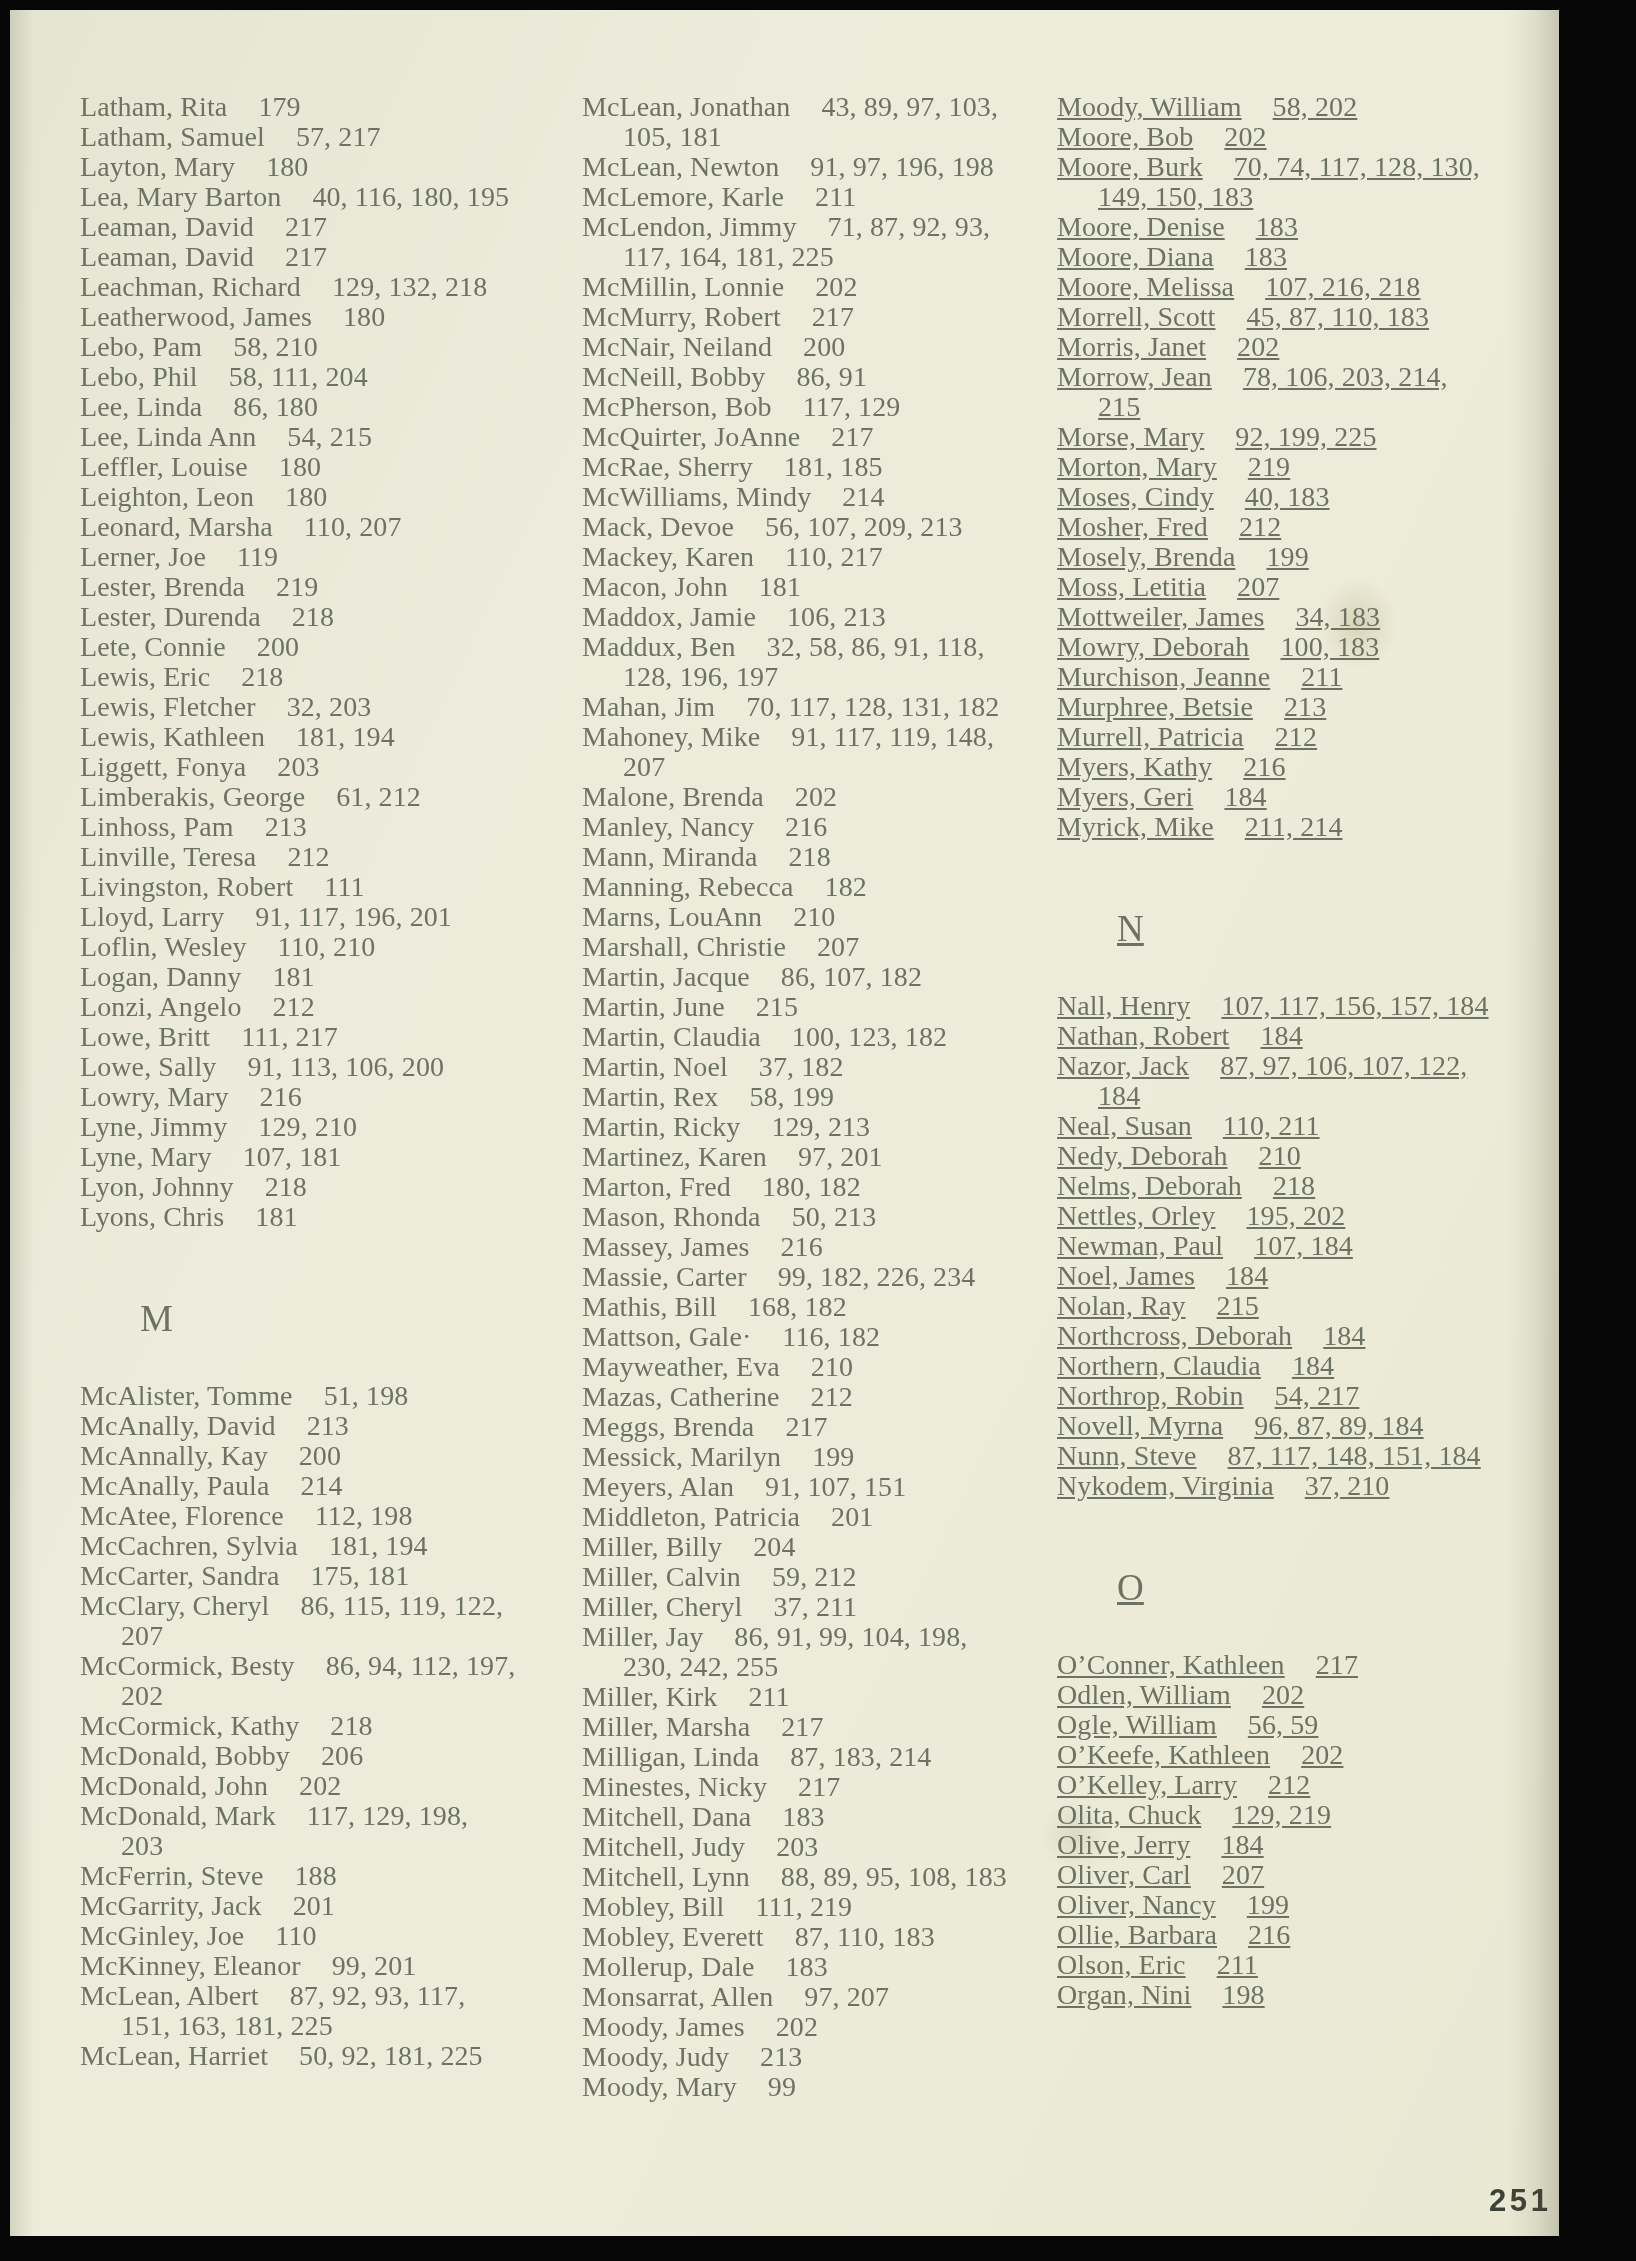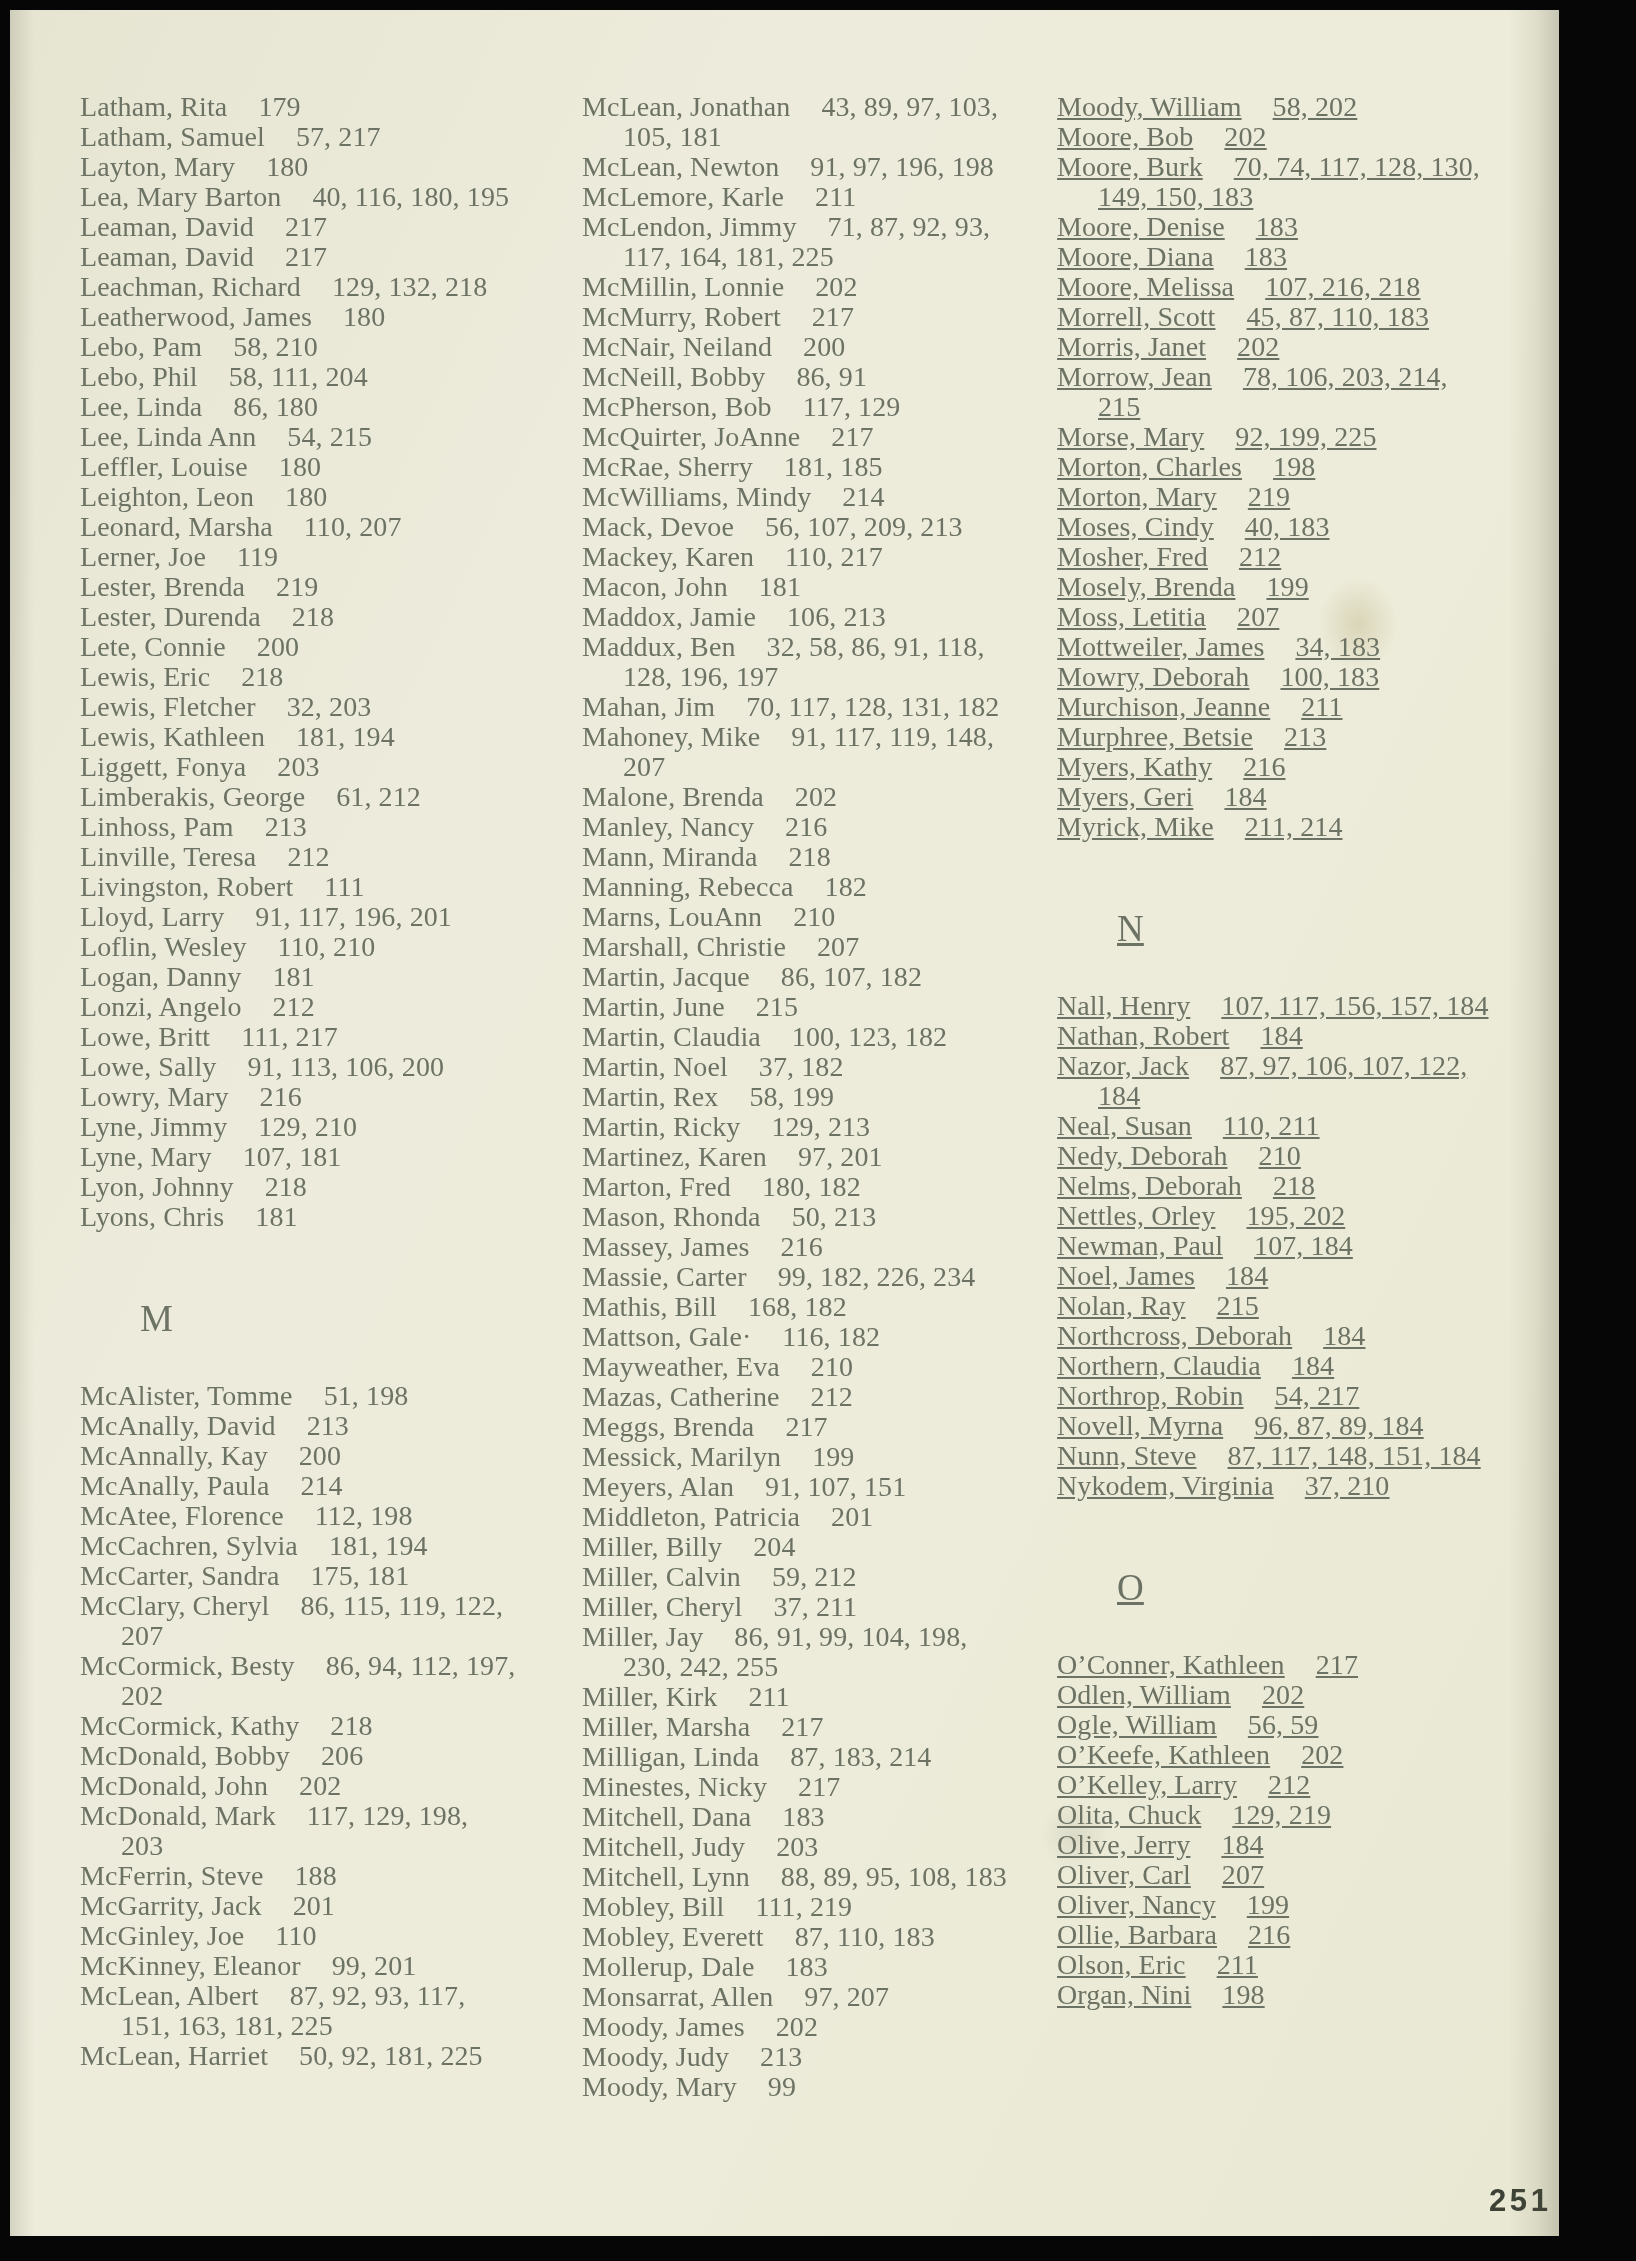--- a/index.html
+++ b/index.html
@@ -182,30 +182,30 @@
         <div class="entry"><span class="n">Moody, William</span><span class="p">58, 202</span></div>
         <div class="entry"><span class="n">Moore, Bob</span><span class="p">202</span></div>
         <div class="entry"><span class="n">Moore, Burk</span><span class="p">70, 74, 117, 128, 130,</span><span class="cont">149, 150, 183</span></div>
         <div class="entry"><span class="n">Moore, Denise</span><span class="p">183</span></div>
         <div class="entry"><span class="n">Moore, Diana</span><span class="p">183</span></div>
         <div class="entry"><span class="n">Moore, Melissa</span><span class="p">107, 216, 218</span></div>
         <div class="entry"><span class="n">Morrell, Scott</span><span class="p">45, 87, 110, 183</span></div>
         <div class="entry"><span class="n">Morris, Janet</span><span class="p">202</span></div>
         <div class="entry"><span class="n">Morrow, Jean</span><span class="p">78, 106, 203, 214,</span><span class="cont">215</span></div>
         <div class="entry"><span class="n">Morse, Mary</span><span class="p">92, 199, 225</span></div>
-        <div class="entry"><span class="n">Morton, Charles</span><span class="p">198</span></div>
         <div class="entry"><span class="n">Morton, Mary</span><span class="p">219</span></div>
         <div class="entry"><span class="n">Moses, Cindy</span><span class="p">40, 183</span></div>
         <div class="entry"><span class="n">Mosher, Fred</span><span class="p">212</span></div>
         <div class="entry"><span class="n">Mosely, Brenda</span><span class="p">199</span></div>
         <div class="entry"><span class="n">Moss, Letitia</span><span class="p">207</span></div>
         <div class="entry"><span class="n">Mottweiler, James</span><span class="p">34, 183</span></div>
         <div class="entry"><span class="n">Mowry, Deborah</span><span class="p">100, 183</span></div>
         <div class="entry"><span class="n">Murchison, Jeanne</span><span class="p">211</span></div>
         <div class="entry"><span class="n">Murphree, Betsie</span><span class="p">213</span></div>
+        <div class="entry"><span class="n">Murrell, Patricia</span><span class="p">212</span></div>
         <div class="entry"><span class="n">Myers, Kathy</span><span class="p">216</span></div>
         <div class="entry"><span class="n">Myers, Geri</span><span class="p">184</span></div>
         <div class="entry"><span class="n">Myrick, Mike</span><span class="p">211, 214</span></div>
         <div class="hdr">N</div>
         <div class="entry"><span class="n">Nall, Henry</span><span class="p">107, 117, 156, 157, 184</span></div>
         <div class="entry"><span class="n">Nathan, Robert</span><span class="p">184</span></div>
         <div class="entry"><span class="n">Nazor, Jack</span><span class="p">87, 97, 106, 107, 122,</span><span class="cont">184</span></div>
         <div class="entry"><span class="n">Neal, Susan</span><span class="p">110, 211</span></div>
         <div class="entry"><span class="n">Nedy, Deborah</span><span class="p">210</span></div>
         <div class="entry"><span class="n">Nelms, Deborah</span><span class="p">218</span></div>

